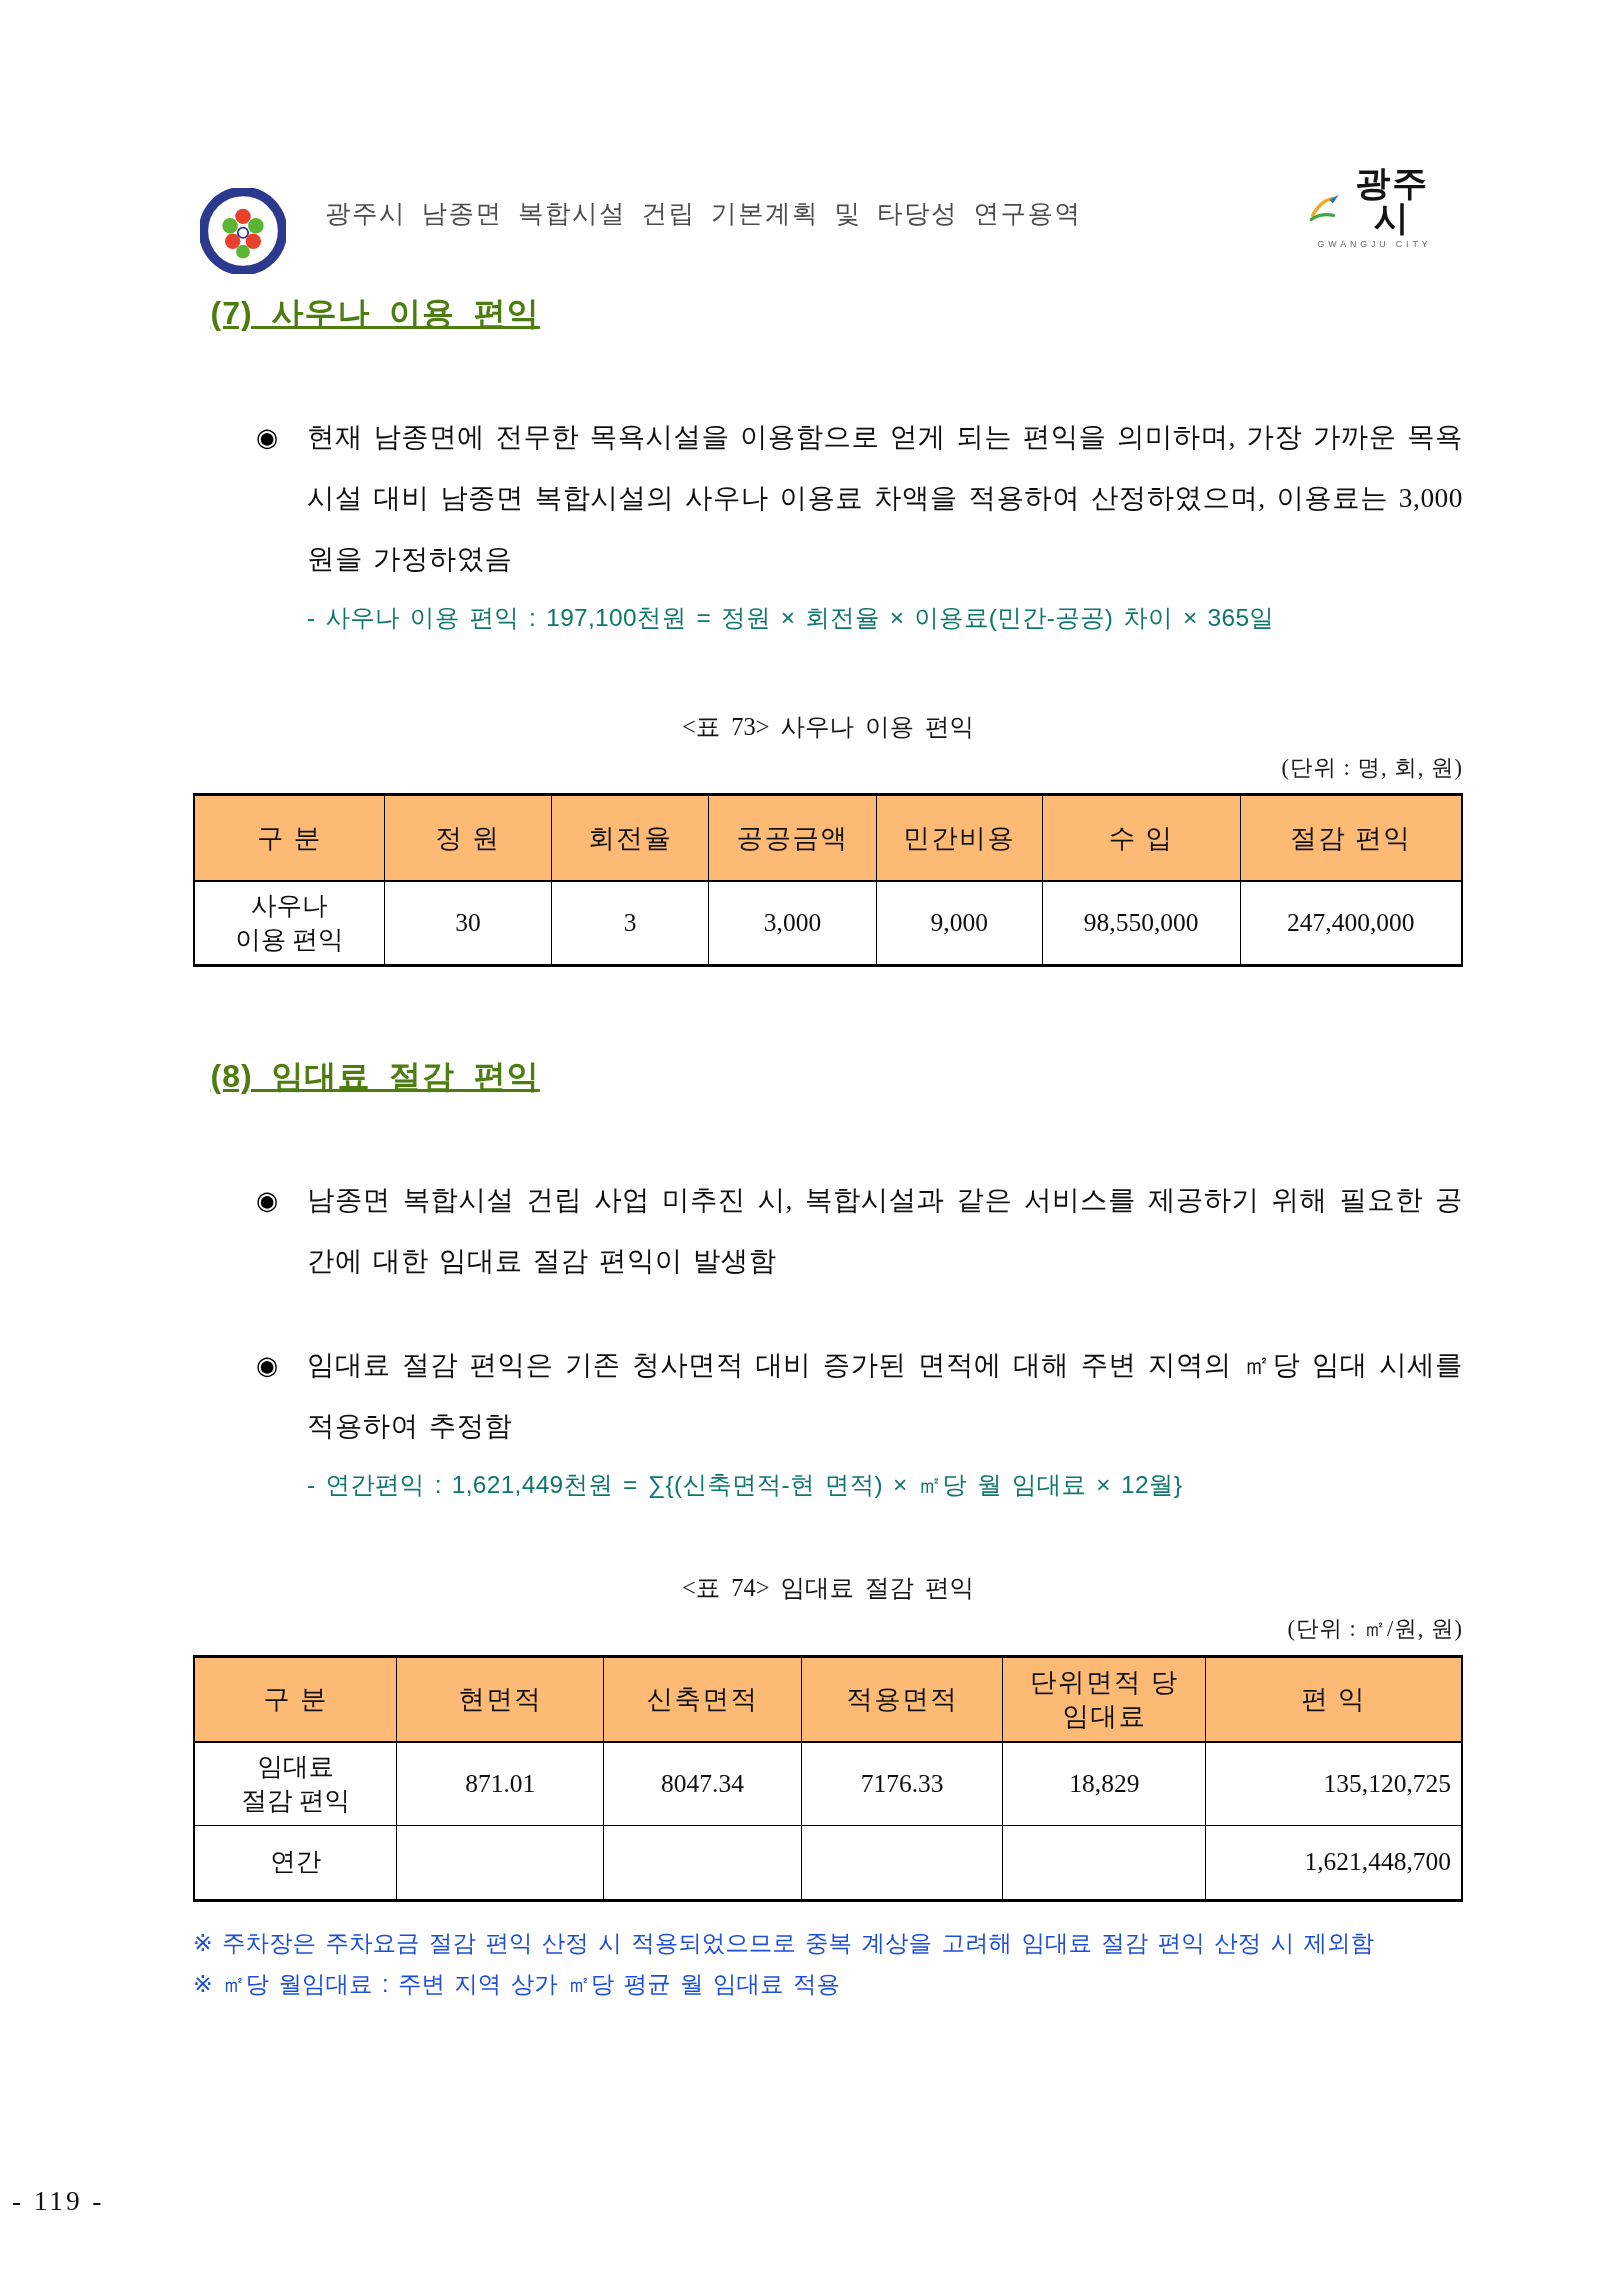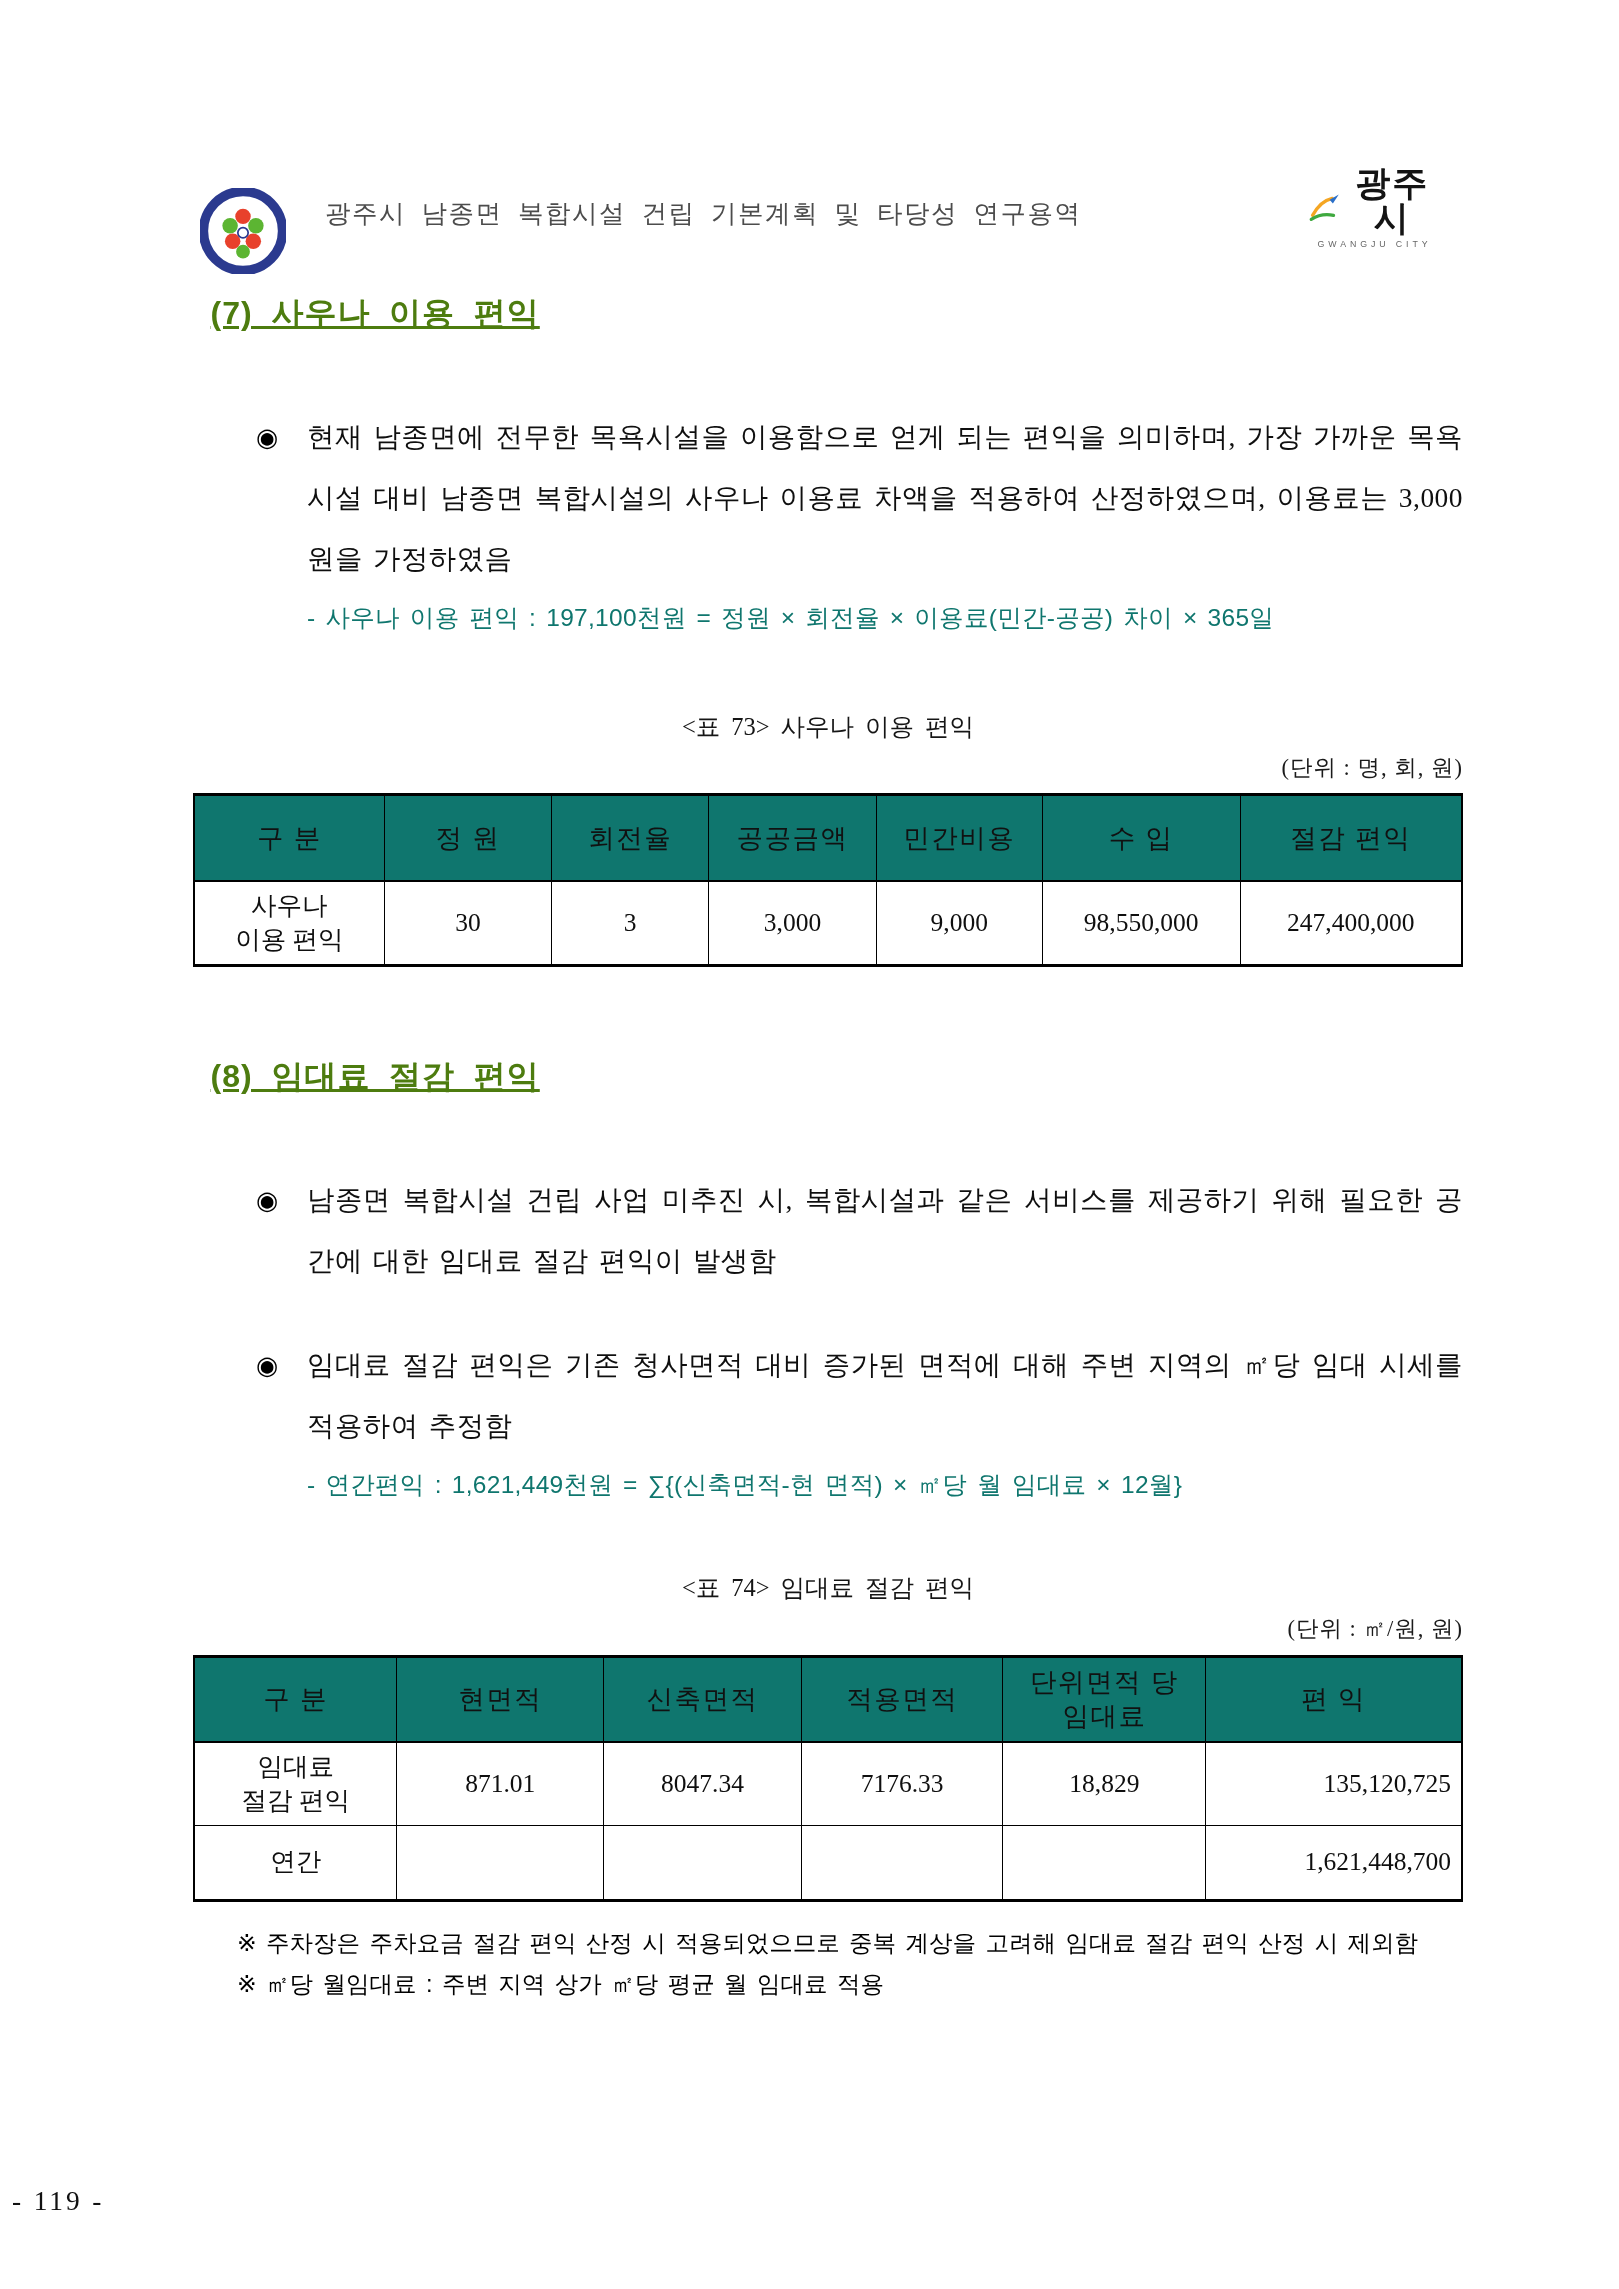--- a/index.html
+++ b/index.html
@@ -59,32 +59,32 @@
   table.rpt {
     width:100%; margin-top:10.8px; border-collapse:collapse; table-layout:fixed;
     border-top:3.4px solid #000; border-bottom:3.4px solid #000;
     border-left:2px solid #000; border-right:2px solid #000;
   }
   table.rpt th, table.rpt td {
     border:1.5px solid #000; text-align:center; vertical-align:middle;
     white-space:pre-line; padding:3.9px 5.9px;
   }
   table.rpt thead th {
-    background:#0f766e;
+    background:#fdba74;
     font-family:"Liberation Sans","DejaVu Sans",sans-serif;
     font-weight:normal; font-size:26.5px; letter-spacing:1.5px;
     border-bottom:2.5px solid #000; height:76px; line-height:1.3;
   }
   table.rpt td { font-size:25.5px; line-height:1.35; height:74px; color:#0f0f0f; }
   table.rpt td.num-right { text-align:right; padding-right:10px; }
   table.rpt tr.short td { height:65px;margin-left:20px; }
 
   .footnote {
     font-family:"Liberation Sans","DejaVu Sans",sans-serif;
-    font-size:23.5px; line-height:41px; word-spacing:2.9px; color:#000000;margin-left:44px;
+    font-size:23.5px; line-height:41px; word-spacing:2.9px; color:#1d4ed8;
   }
   .footnote.first { margin-top:21.6px; }
 
   .page-number {
     position:absolute; left:12px; right:0; top:2186px; 
     font-size:27.4px; letter-spacing:2.9px; color:#111;
   }
 </style>
 </head>
 <body>

